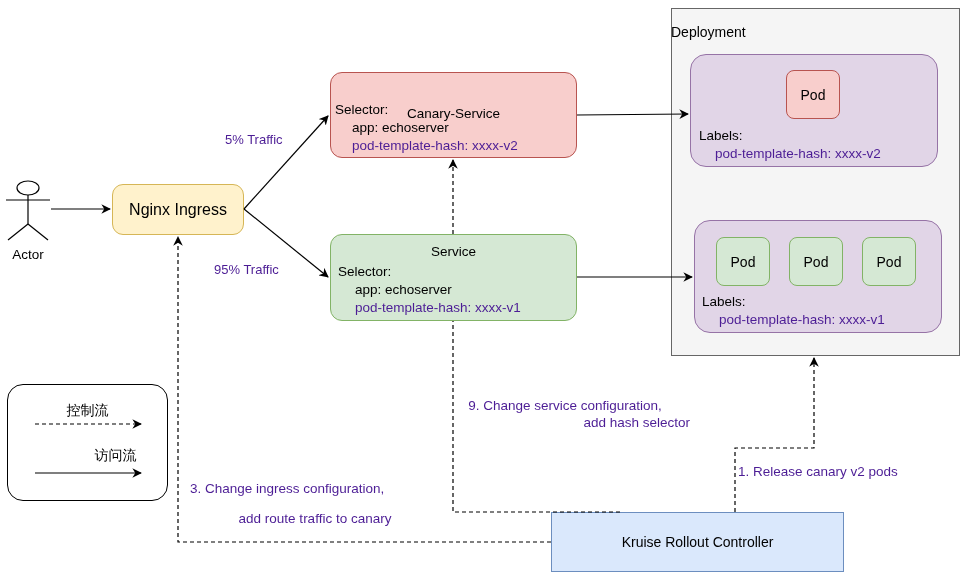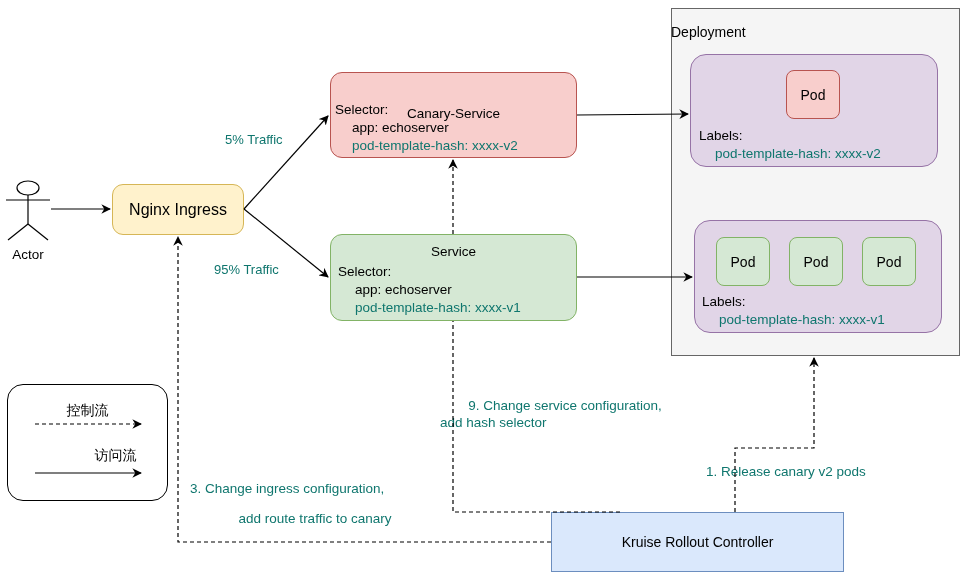--- a/index.html
+++ b/index.html
@@ -1,21 +1,21 @@
 <!DOCTYPE html>
 <html><head>
 <meta charset="utf-8">
 <style>
   html, body { margin: 0; padding: 0; background: #ffffff; }
   body { width: 966px; height: 577px; position: relative; overflow: hidden;
          font-family: "Liberation Sans", sans-serif; color: #000; }
   .abs { position: absolute; box-sizing: border-box; }
   .node { border-radius: 10px; }
   .center { display: flex; align-items: center; justify-content: center; text-align: center; }
-  .red { color: #0f766e; }
+  .red { color: #4c1d95; }
   svg.wires { position: absolute; left: 0; top: 0; width: 966px; height: 577px; pointer-events: none; }
   .t { position: absolute; white-space: nowrap; font-size: 13.5px; line-height: 17px; }
 </style>
 </head>
 <body>
 
 <div class="abs" style="left:671px;top:8px;width:289px;height:348px;background:#f5f5f5;border:1.5px solid #666666;"></div>
 <div class="t" style="left:671px;top:24px;width:289px;text-align:left;font-size:14px;">Deployment</div>
 
 <div class="abs node" style="left:690px;top:54px;width:248px;height:113px;background:#e1d5e7;border:1.2px solid #9673a6;border-radius:16px;"></div>
@@ -57,23 +57,23 @@
 <div class="abs center" style="left:551px;top:512px;width:293px;height:60px;background:#dae8fc;border:1.2px solid #6c8ebf;font-size:14px;">
   <span>Kruise Rollout Controller</span>
 </div>
 
 <div class="abs" style="left:7px;top:384px;width:161px;height:117px;border:1.2px solid #000;border-radius:16px;background:#fff;"></div>
 <div class="t" style="left:7px;top:402px;width:161px;text-align:center;font-size:14px;">控制流</div>
 <div class="t" style="left:7px;top:447px;width:161px;text-align:center;font-size:14px;padding-left:28px;">访问流</div>
 
 <div class="t red" style="left:225px;top:131px;font-size:13px;">5% Traffic</div>
 <div class="t red" style="left:214px;top:261px;font-size:13px;">95% Traffic</div>
-<div class="t red" style="left:706px;top:463px;">1. Release canary v2 pods</div>
+<div class="t red" style="left:738px;top:463px;">1. Release canary v2 pods</div>
 <div class="t red" style="left:440px;top:397px;width:250px;text-align:center;">9. Change service configuration,</div>
-<div class="t red" style="left:440px;top:414px;width:250px;text-align:left;">add hash selector</div>
+<div class="t red" style="left:440px;top:414px;width:250px;text-align:right;">add hash selector</div>
 <div class="t red" style="left:190px;top:480px;width:250px;">3. Change ingress configuration,</div>
 <div class="t red" style="left:190px;top:510px;width:250px;text-align:center;">add route traffic to canary</div>
 
 <div class="t" style="left:0px;top:246px;width:56px;text-align:center;font-size:13.5px;">Actor</div>
 
 <svg class="wires" viewBox="0 0 966 577">
   <defs>
     <marker id="ah" viewBox="0 0 10 10" refX="9" refY="5" markerWidth="8" markerHeight="8" orient="auto-start-reverse">
       <path d="M0,0 L10,5 L0,10 L3,5 Z" fill="#000"></path>
     </marker>

